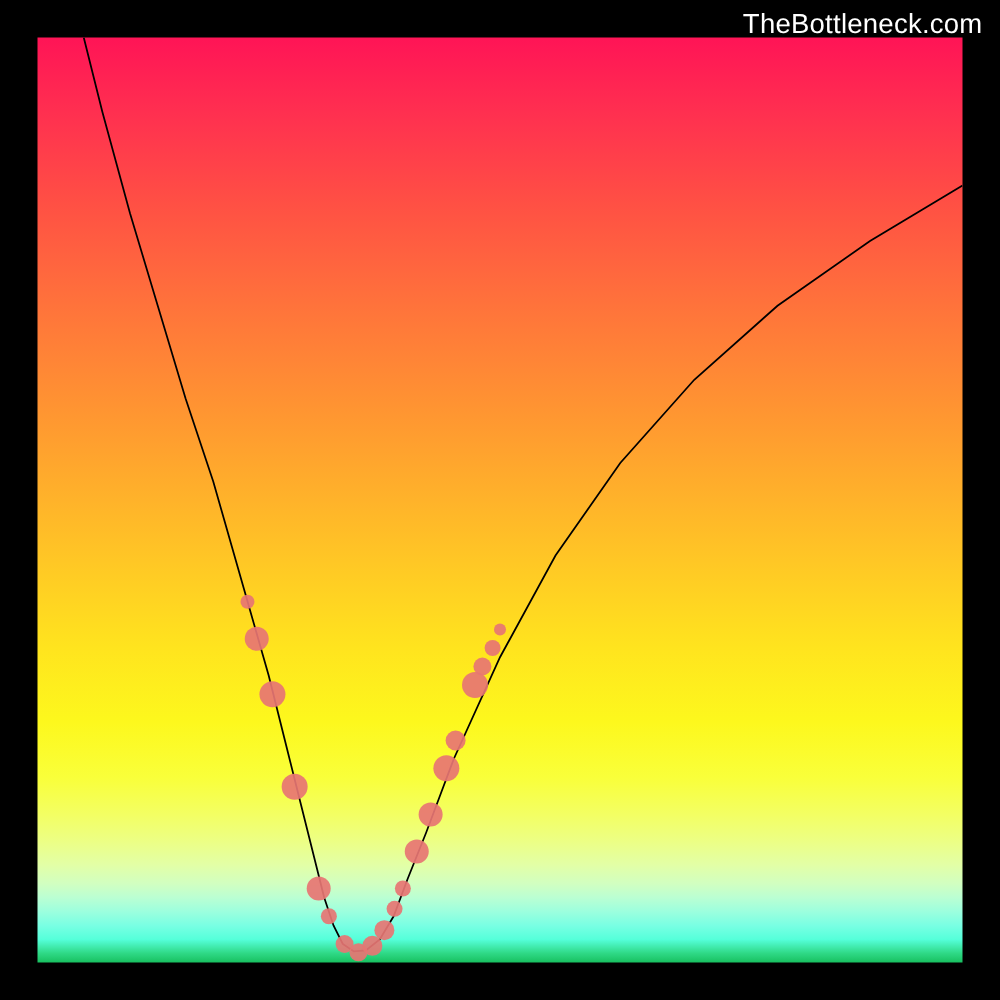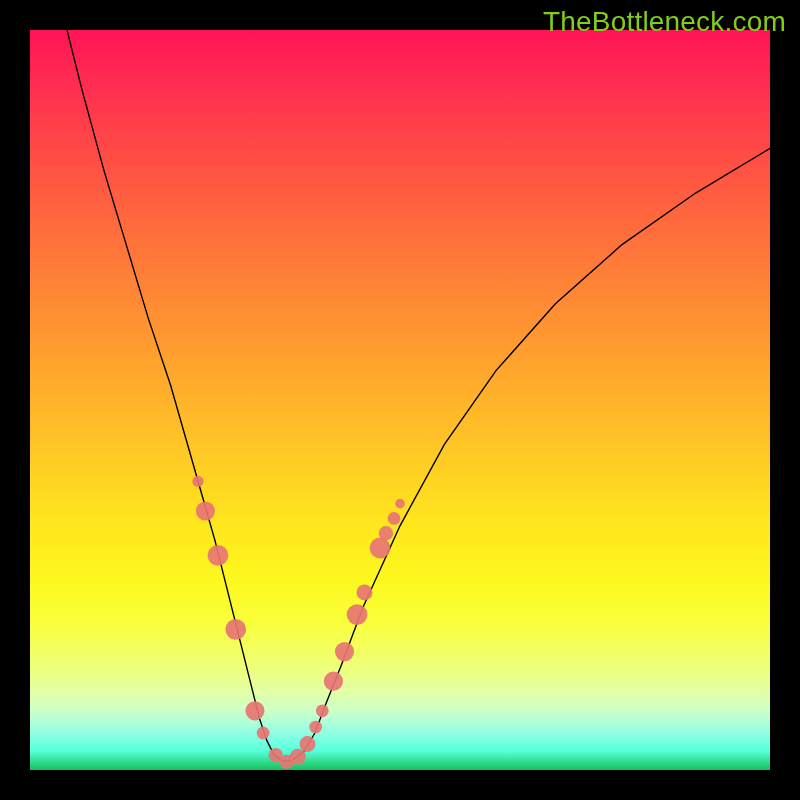--- a/index.html
+++ b/index.html
@@ -52,22 +52,22 @@
     position: absolute;
     left: 0;
     top: 0;
     width: 740px;
     height: 740px;
   }
   .watermark {
     position: absolute;
     top: 6px;
     right: 14px;
-    color: #84cc16;
-    font-size: 28px;
+    color: #ffffff;
+    font-size: 22px;
     letter-spacing: 0.2px;
   }
 </style>
 </head>
 <body>
 
 <div class="frame">
   <div class="plot">
     <svg class="svg-layer" viewBox="0 0 740 740" preserveAspectRatio="none">
       <path id="curve-path" fill="none" stroke="#000000" stroke-width="1.4" d="M37.00 0.00 L51.80 59.20 L74.00 140.60 L96.20 214.60 L118.40 288.60 L140.60 355.20 L155.40 407.00 L170.20 458.80 L185.00 510.60 L199.80 569.80 L210.90 614.20 L222.00 658.60 L229.40 688.20 L236.80 710.40 L244.20 725.20 L253.08 731.12 L262.70 730.38 L273.80 721.50 L284.90 703.00 L296.00 673.40 L310.80 636.40 L333.00 577.20 L370.00 495.80 L414.40 414.40 L466.20 340.40 L525.40 273.80 L592.00 214.60 L666.00 162.80 L740.00 118.40"></path>

